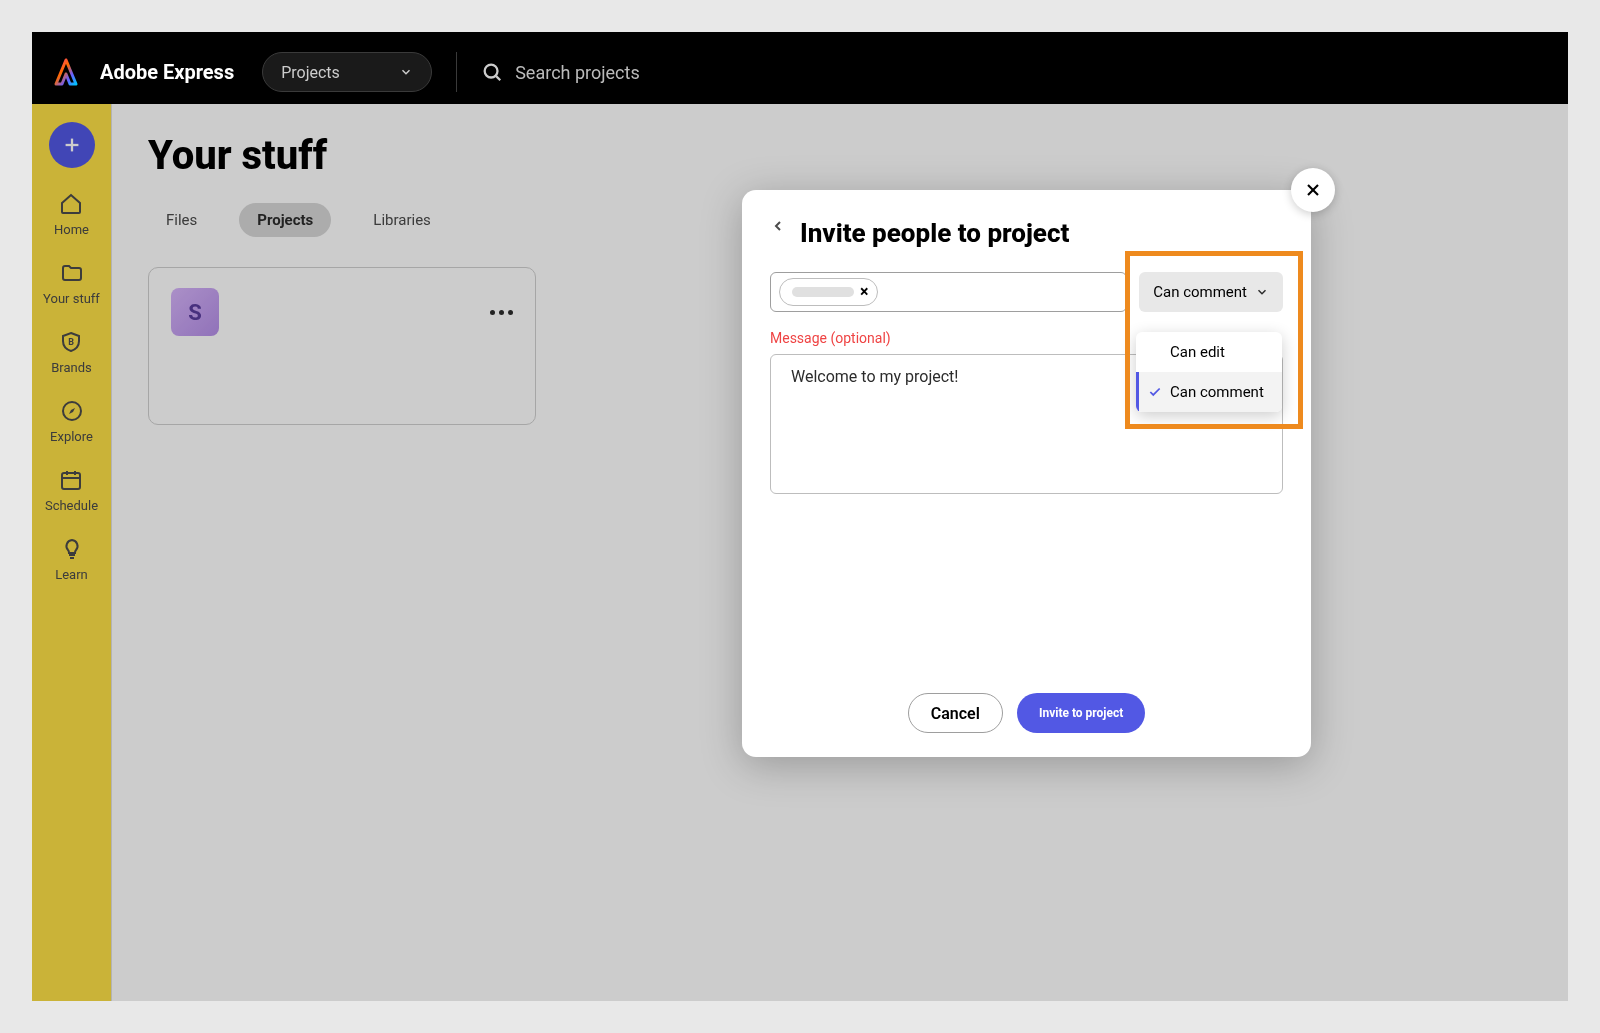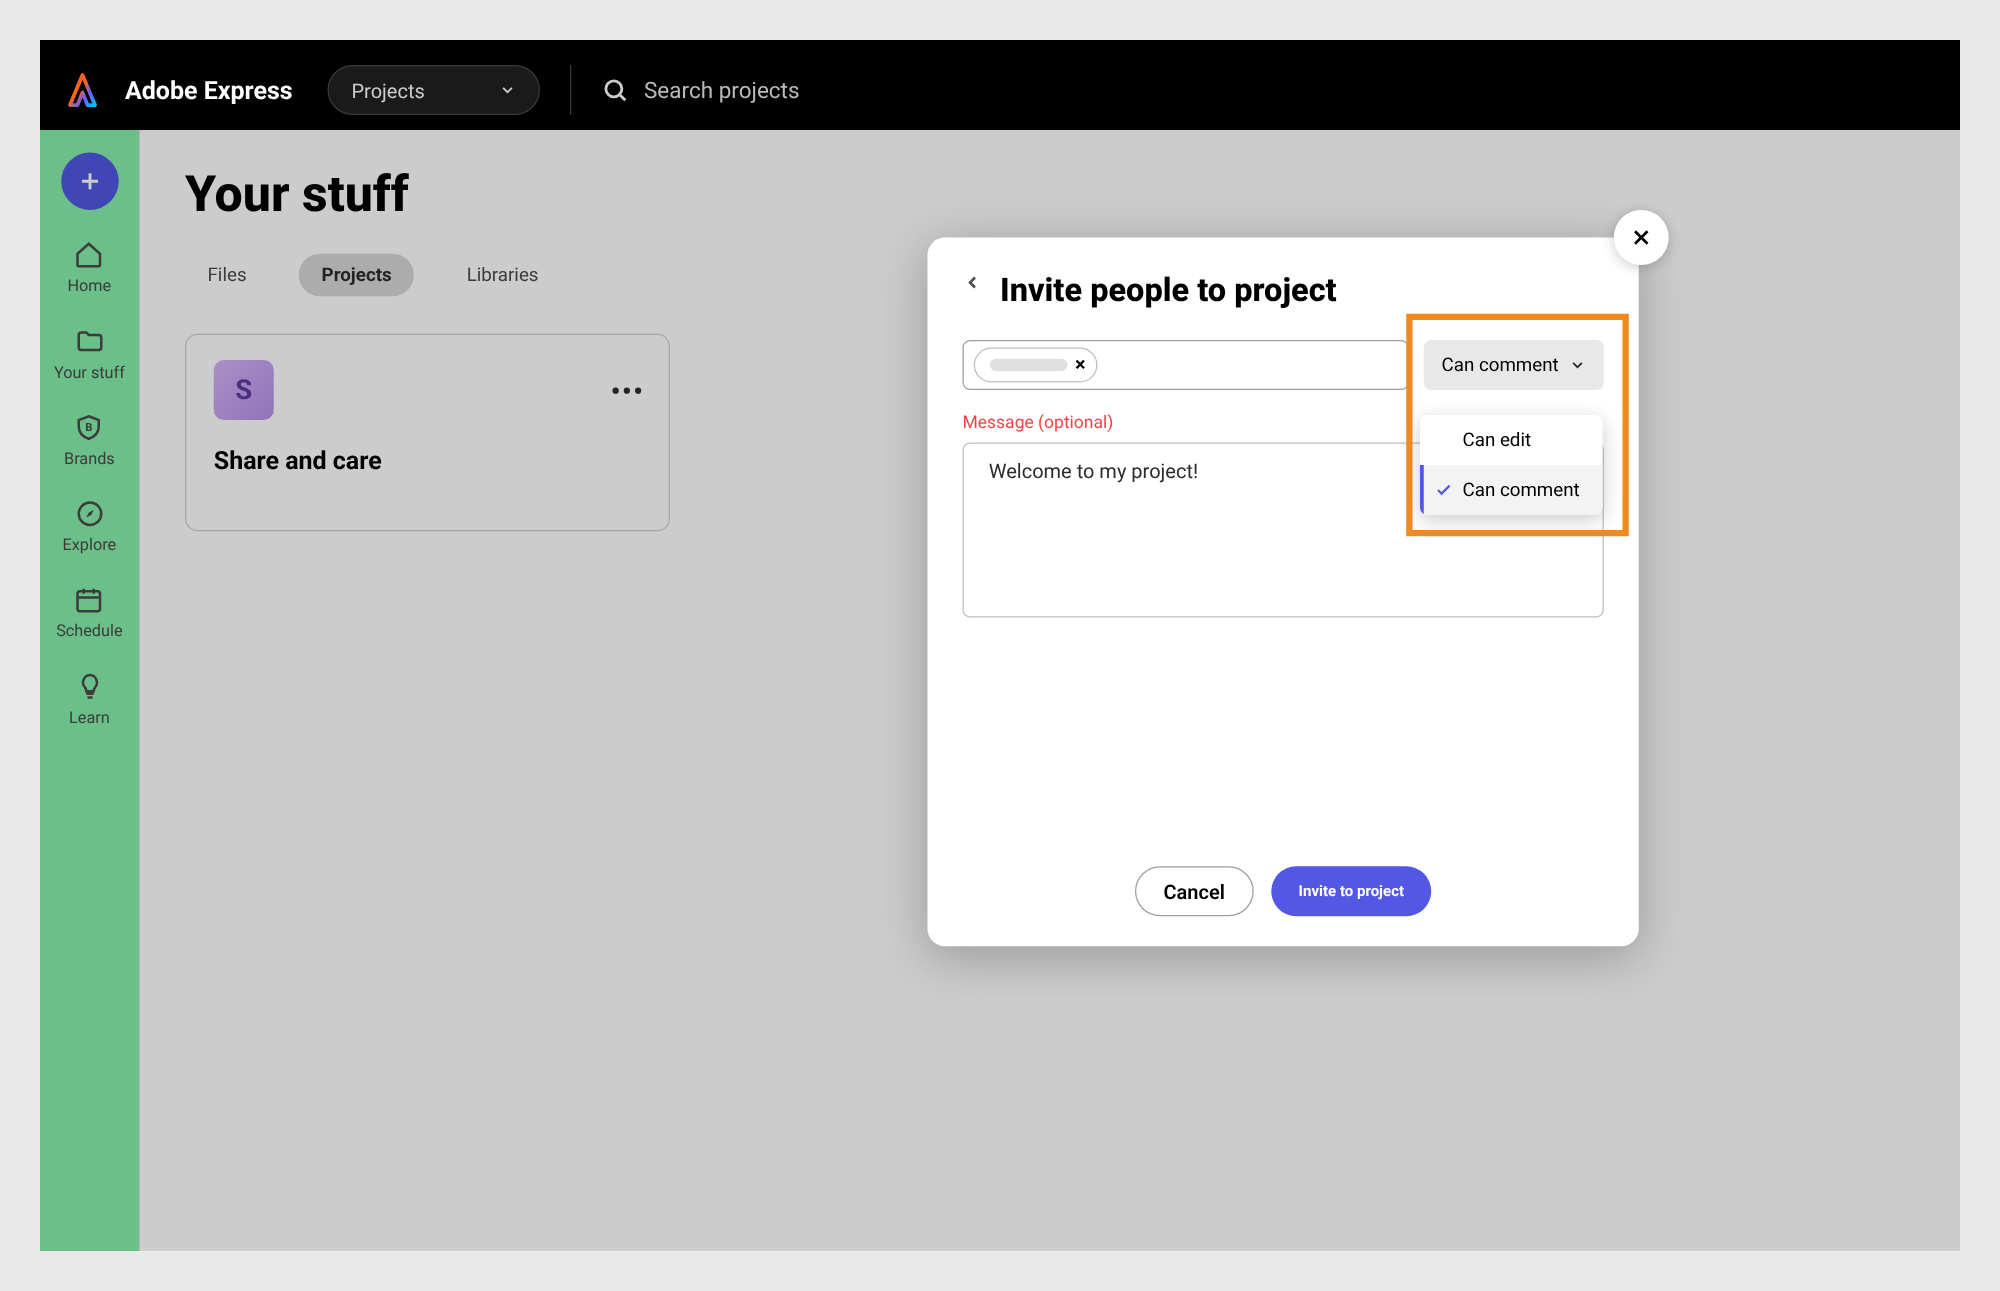--- a/index.html
+++ b/index.html
@@ -7,21 +7,21 @@
 .app-frame { position: absolute; left: 32px; top: 32px; right: 32px; bottom: 32px; background: #fff; overflow: hidden; }
 .blackbar { height: 8px; background: #000; }
 .topbar { height: 64px; background: #000; display: flex; align-items: center; padding: 0 16px; gap: 16px; }
 .logo { width: 36px; height: 36px; display: flex; align-items: center; justify-content: center; }
 .brand { color: #fff; font-size: 20px; font-weight: 700; margin-right: 12px; }
 .dropdown-pill { background: #1a1a1a; border: 1px solid #3a3a3a; border-radius: 20px; height: 40px; width: 170px; display: flex; align-items: center; justify-content: space-between; padding: 0 18px; color: #ccc; font-size: 16px; }
 .vsep { width: 1px; height: 40px; background: #3a3a3a; margin: 0 8px; }
 .search-wrap { display: flex; align-items: center; gap: 12px; color: #bbb; font-size: 18px; }
 .search-wrap svg { width: 22px; height: 22px; }
 .below-topbar { display: flex; height: calc(100% - 72px); position: relative; }
-.sidebar { width: 80px; border-right: 1px solid #e0e0e0; display: flex; flex-direction: column; align-items: center; padding-top: 18px; gap: 24px; background: #86efac; }
+.sidebar { width: 80px; border-right: 1px solid #e0e0e0; display: flex; flex-direction: column; align-items: center; padding-top: 18px; gap: 24px; background: #fde047; }
 .add-btn { width: 46px; height: 46px; border-radius: 50%; background: #5258e4; display: flex; align-items: center; justify-content: center; color: #fff; }
 .add-btn svg { width: 22px; height: 22px; }
 .nav-item { display: flex; flex-direction: column; align-items: center; gap: 6px; color: #4b4b4b; cursor: pointer; }
 .nav-item svg { width: 24px; height: 24px; }
 .nav-item span { font-size: 13px; }
 .main { flex: 1; background: #fff; padding: 28px 36px; position: relative; }
 .page-title { font-size: 40px; font-weight: 800; margin-bottom: 24px; }
 .tabs { display: flex; align-items: center; gap: 24px; margin-bottom: 30px; }
 .tab { font-size: 15px; color: #4b4b4b; padding: 8px 18px; border-radius: 18px; }
 .tab.active { background: #d7d7d7; font-weight: 700; color: #2c2c2c; }
@@ -156,21 +156,20 @@
       </div>
       <div class="card">
         <div class="card-top">
           <div class="thumb">S</div>
           <div class="dots">
               <span></span>
               <span></span>
               <span></span>
             </div>
         </div>
-        <div class="card-title">Share and care</div>
         <div class="card-sub"></div>
       </div>
     </div>
 
     <div class="dim-overlay"></div>
   </div>
 </div>
 
 <div class="modal">
   <div class="modal-header">

